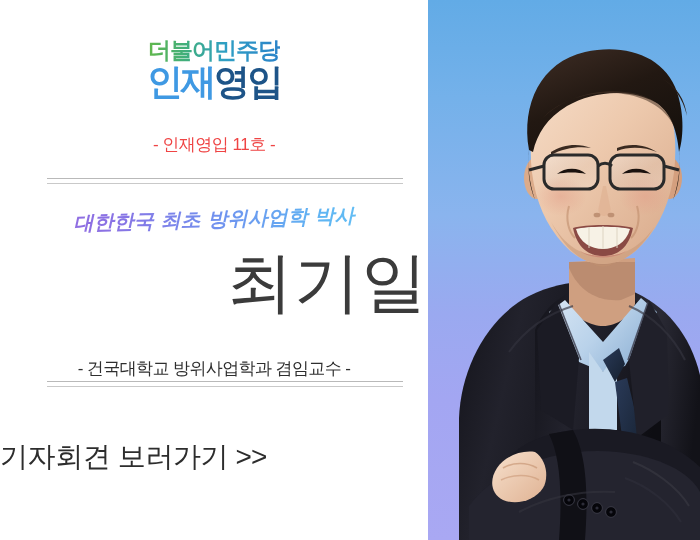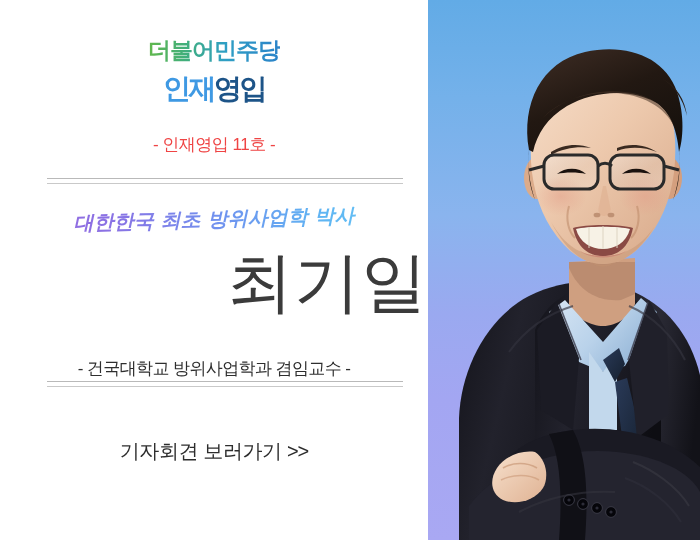--- a/index.html
+++ b/index.html
@@ -46,22 +46,22 @@
   }
   .logo-party {
     font-size:23px; font-weight:bold; letter-spacing:-1px;
     line-height:1.05;
     background:linear-gradient(90deg,#62b84c 0%,#3fae7e 30%,#2f9fc4 58%,#2b83c9 100%);
     -webkit-background-clip:text; background-clip:text;
     -webkit-text-fill-color:transparent; color:transparent;
     display:inline-block;
   }
   #logo-recruit {
-    margin-top:13px;
-    font-size:28px; font-weight:bold; letter-spacing:-2.5px;
+    margin-top:2px;
+    font-size:36px; font-weight:bold; letter-spacing:-2.5px;
     line-height:1.0;
     white-space:nowrap;
   }
   #logo-recruit .seg-a { color:#3f99e3; }
   #logo-recruit .seg-b { color:#1d5488; }
 
   #edition {
     position:absolute; left:0; top:133px; width:428px;
     text-align:center;
     font-size:17px; color:#ef4444; letter-spacing:-0.5px;
@@ -109,22 +109,21 @@
     position:absolute; left:0; top:345px; width:428px;
     text-align:center;
     font-size:17px; color:#2e2e2e; letter-spacing:-0.6px;
     white-space:nowrap;
     margin-top:12px;
   }
 
   
   #cta {
     position:absolute; left:0; top:438px; width:428px;
-    text-align:center;
-    font-size:20px; color:#2d2d2d; letter-spacing:-0.4px;
+    font-size:28px; color:#2d2d2d; letter-spacing:-0.4px;
     cursor:pointer;
   }
   #cta .chev { letter-spacing:-1px; }
 </style>
 </head>
 <body>
 
 <div id="banner">
 
   <div id="photo-panel">

